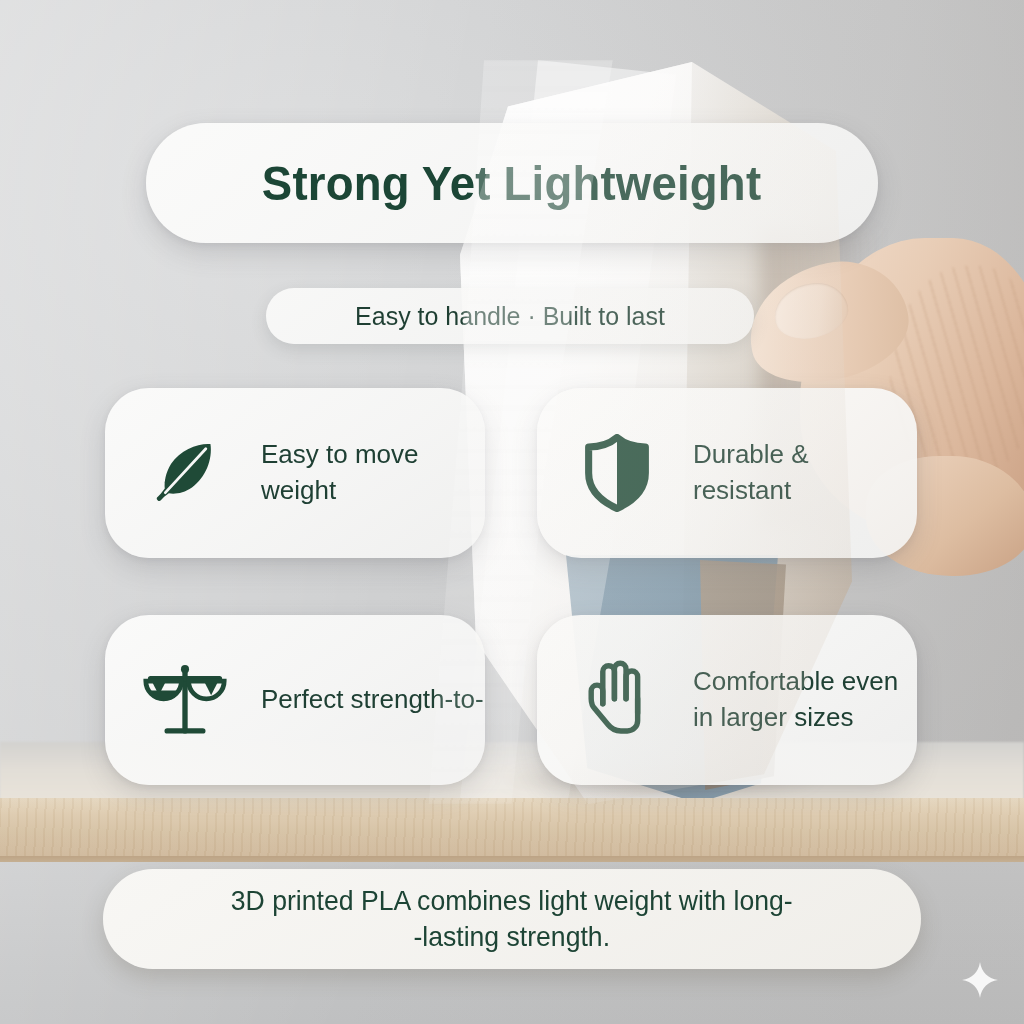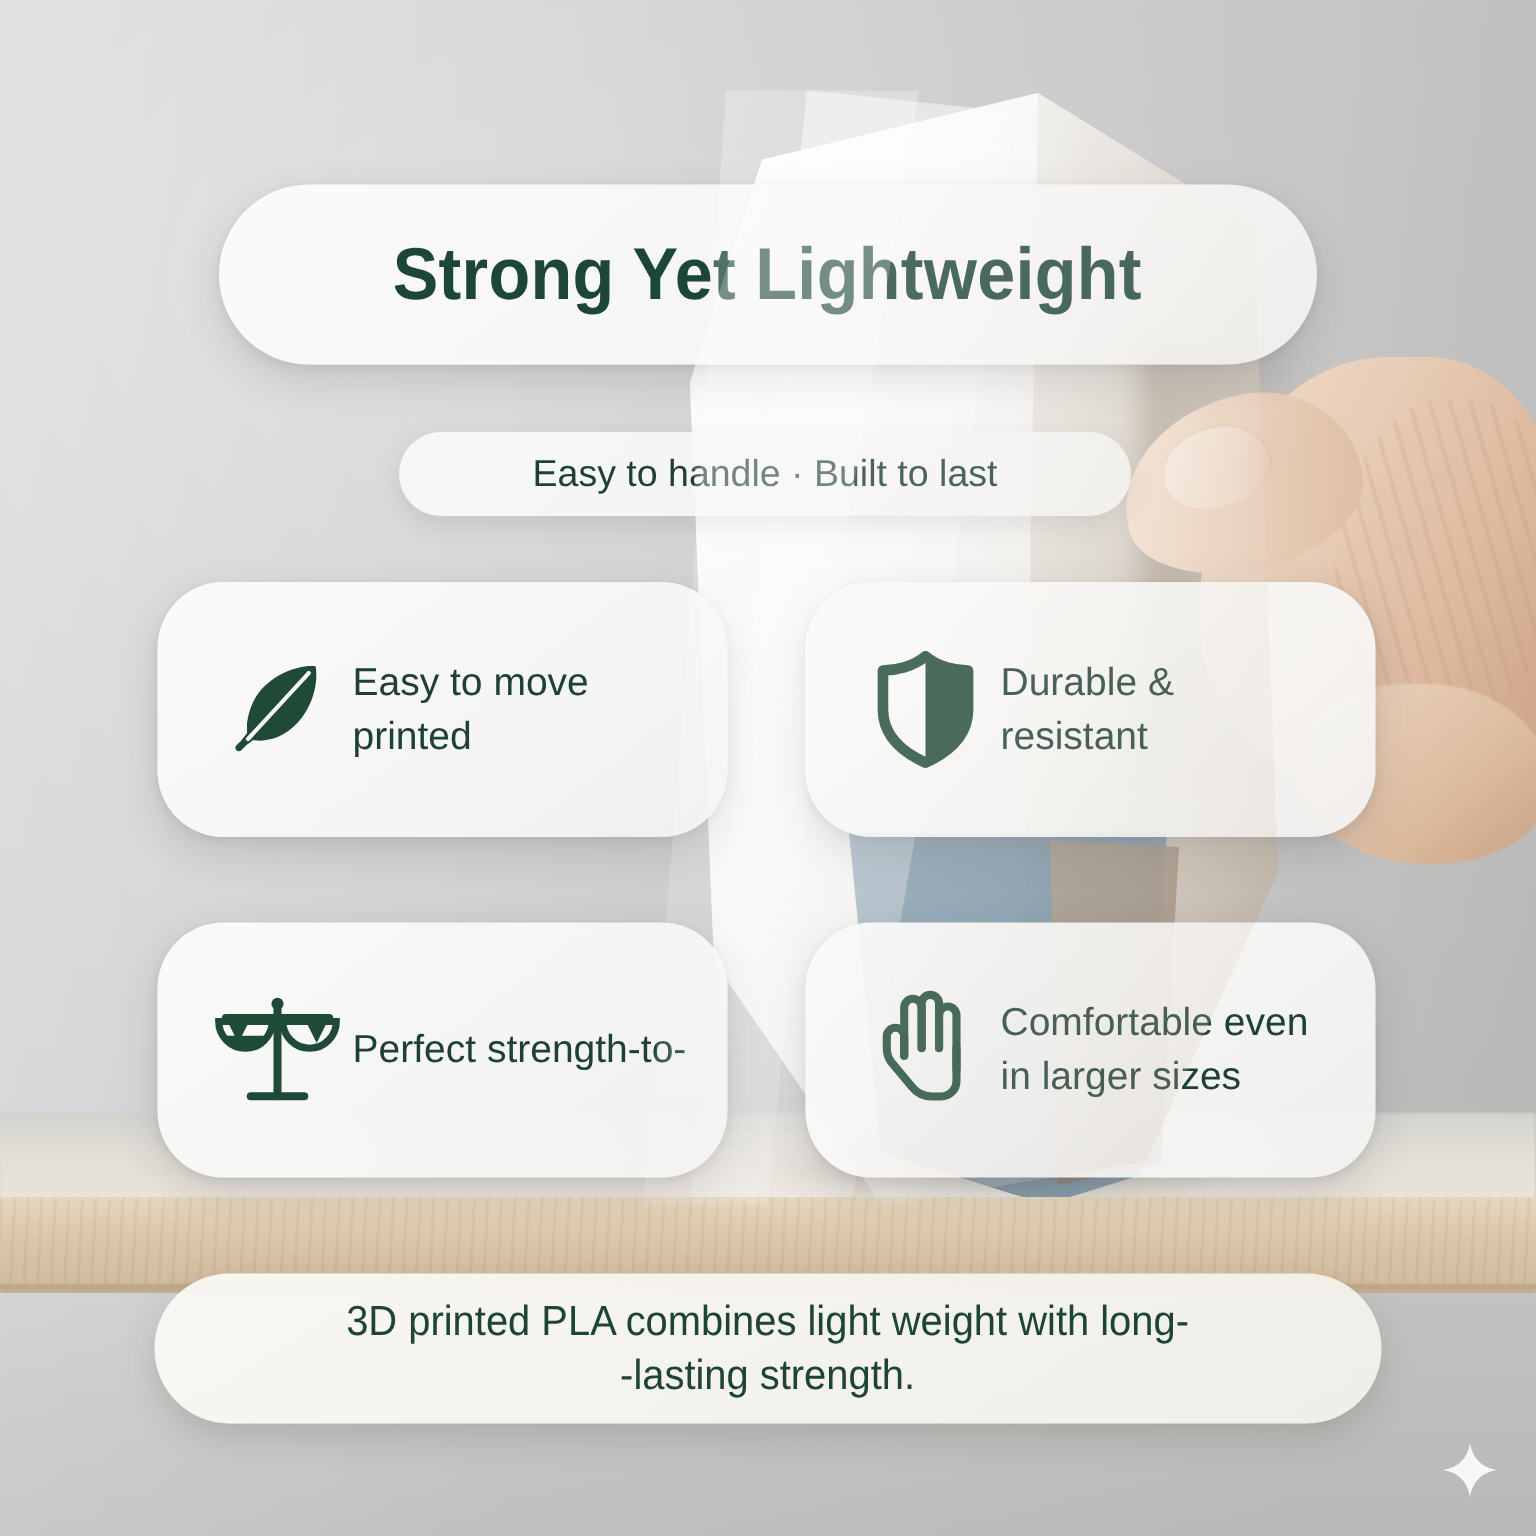--- a/index.html
+++ b/index.html
@@ -156,34 +156,34 @@
   .subtitle-pill{
     left:266px;top:288px;width:488px;height:56px;border-radius:28px;
     display:flex;align-items:center;justify-content:center;
     background:linear-gradient(145deg, rgba(250,250,249,.93), rgba(244,244,243,.88));
     box-shadow:0 6px 16px rgba(90,92,95,.16);
   }
   .subtitle-text{color:#1f3f33;font-size:25px;white-space:nowrap;}
 
   .card{
     width:380px;height:170px;border-radius:44px;
-    display:flex;align-items:center;gap:4px;padding:0 26px 0 34px;
+    display:flex;align-items:center;gap:30px;padding:0 26px 0 34px;
     box-sizing:border-box;
   }
   .card-1{left:105px;top:388px;}
   .card-2{left:537px;top:388px;}
   .card-3{left:105px;top:615px;}
   .card-4{left:537px;top:615px;}
   .card-icon{width:92px;flex:0 0 92px;display:flex;align-items:center;justify-content:center;}
   .card-icon svg{display:block;}
   .card-text{color:#1f4034;font-size:26px;line-height:1.38;}
   .card-text .ln{display:block;white-space:nowrap;}
 
   .footer-pill{
-    left:103px;top:849px;width:818px;height:100px;border-radius:50px;
+    left:103px;top:869px;width:818px;height:100px;border-radius:50px;
     display:flex;flex-direction:column;align-items:center;justify-content:center;
     background:linear-gradient(145deg, rgba(250,249,246,.95), rgba(244,242,237,.92));
     box-shadow:0 9px 22px rgba(95,85,70,.22);
   }
   .footer-text{
     color:#1d4435;font-size:28px;line-height:1.30;text-align:center;
     font-family:"Liberation Sans Narrow","Liberation Sans",sans-serif;
     transform:scaleX(.95);
   }
   .footer-text .ln{display:block;white-space:nowrap;}
@@ -249,21 +249,21 @@
   <div class="glass card card-1">
     <div class="card-icon">
       <svg width="74" height="74" viewBox="0 0 64 64" aria-hidden="true">
         <path d="M54 7C44 6 28 12 20 24c-5 8-6 16-5.5 21.5L11 50l-2.5 2.5a2 2 0 1 0 2.8 2.8L14 52.6l4-3c5 1 13 0 20-5C50 36 56 20 54 7z" fill="#1f4a37"></path>
         <path d="M50 11 15 49" stroke="#f6f7f6" stroke-width="2.4" stroke-linecap="round" fill="none"></path>
         <path d="M23 34c-3 .5-6 3-7 6M29 24c-3 0-6 1-8 4M37 17c-3-.5-6 0-8 2" stroke="#1f4a37" stroke-width="3" fill="none" stroke-linecap="round"></path>
       </svg>
     </div>
     <div class="card-text">
       <span class="ln">Easy to move</span>
-      <span class="ln">printed</span>
+      <span class="ln">weight</span>
     </div>
   </div>
 
   <div class="glass card card-2">
     <div class="card-icon">
       <svg width="74" height="78" viewBox="0 0 60 66" aria-hidden="true">
         <path d="M30 3C23 9 13 11 6 11v22c0 16 13 25 24 30 11-5 24-14 24-30V11c-7 0-17-2-24-8z" fill="none" stroke="#1f4a37" stroke-width="6" stroke-linejoin="round"></path>
         <path d="M30 3c7 6 17 8 24 8v22c0 16-13 25-24 30z" fill="#1f4a37"></path>
       </svg>
     </div>

